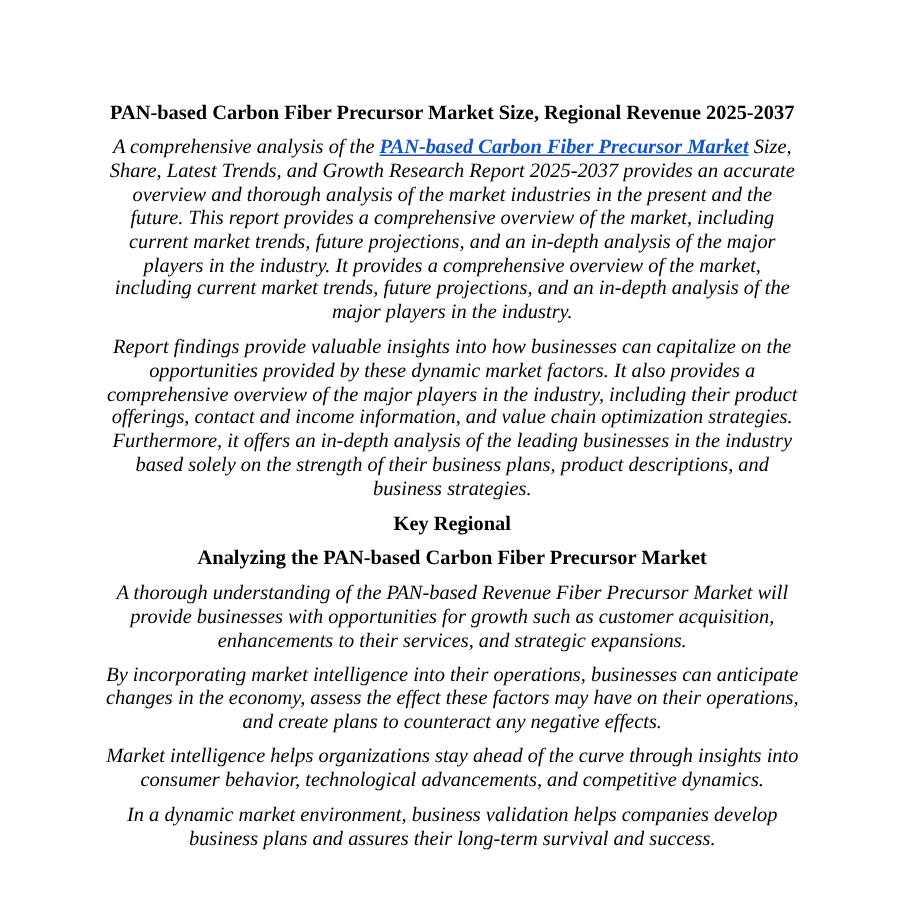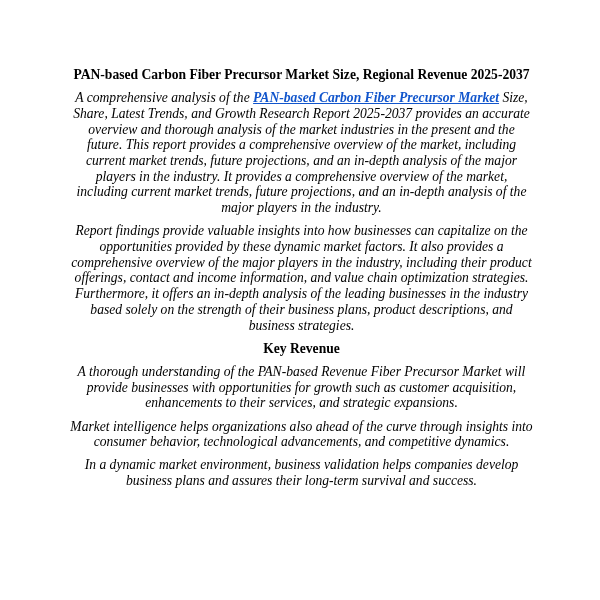--- a/index.html
+++ b/index.html
@@ -38,24 +38,26 @@
 <body style="background: rgb(255, 255, 255);">
 
 <div class="page" style="color: rgb(0, 0, 0);">
 
   <h1 class="doc-title">PAN-based Carbon Fiber Precursor Market Size, Regional Revenue 2025-2037</h1>
 
   <p class="doc-paragraph"><span>A comprehensive analysis of the </span><a class="doc-link" style="color: rgb(17, 85, 204);">PAN-based Carbon Fiber Precursor Market</a><span> Size, Share, Latest Trends, and Growth Research Report 2025-2037 provides an accurate overview and thorough analysis of the market industries in the present and the future. This report provides a comprehensive overview of the market, including current market trends, future projections, and an in-depth analysis of the major players in the industry. It provides a comprehensive overview of the market, including current market trends, future projections, and an in-depth analysis of the major players in the industry.</span></p>
 
   <p class="doc-paragraph">Report findings provide valuable insights into how businesses can capitalize on the opportunities provided by these dynamic market factors. It also provides a comprehensive overview of the major players in the industry, including their product offerings, contact and income information, and value chain optimization strategies. Furthermore, it offers an in-depth analysis of the leading businesses in the industry based solely on the strength of their business plans, product descriptions, and business strategies.</p>
 
-  <h2 class="doc-heading">Key Revenue</h2>
+  <h2 class="doc-heading">Key Regional</h2>
 
+  <h2 class="doc-heading">Analyzing the PAN-based Carbon Fiber Precursor Market</h2>
 
   <p class="doc-paragraph">A thorough understanding of the PAN-based Revenue Fiber Precursor Market will provide businesses with opportunities for growth such as customer acquisition, enhancements to their services, and strategic expansions.</p>
 
+  <p class="doc-paragraph">By incorporating market intelligence into their operations, businesses can anticipate changes in the economy, assess the effect these factors may have on their operations, and create plans to counteract any negative effects.</p>
 
-  <p class="doc-paragraph">Market intelligence helps organizations also ahead of the curve through insights into consumer behavior, technological advancements, and competitive dynamics.</p>
+  <p class="doc-paragraph">Market intelligence helps organizations stay ahead of the curve through insights into consumer behavior, technological advancements, and competitive dynamics.</p>
 
 
   <p class="doc-paragraph">In a dynamic market environment, business validation helps companies develop business plans and assures their long-term survival and success.</p>
 
 </div>
 
 </body></html>

